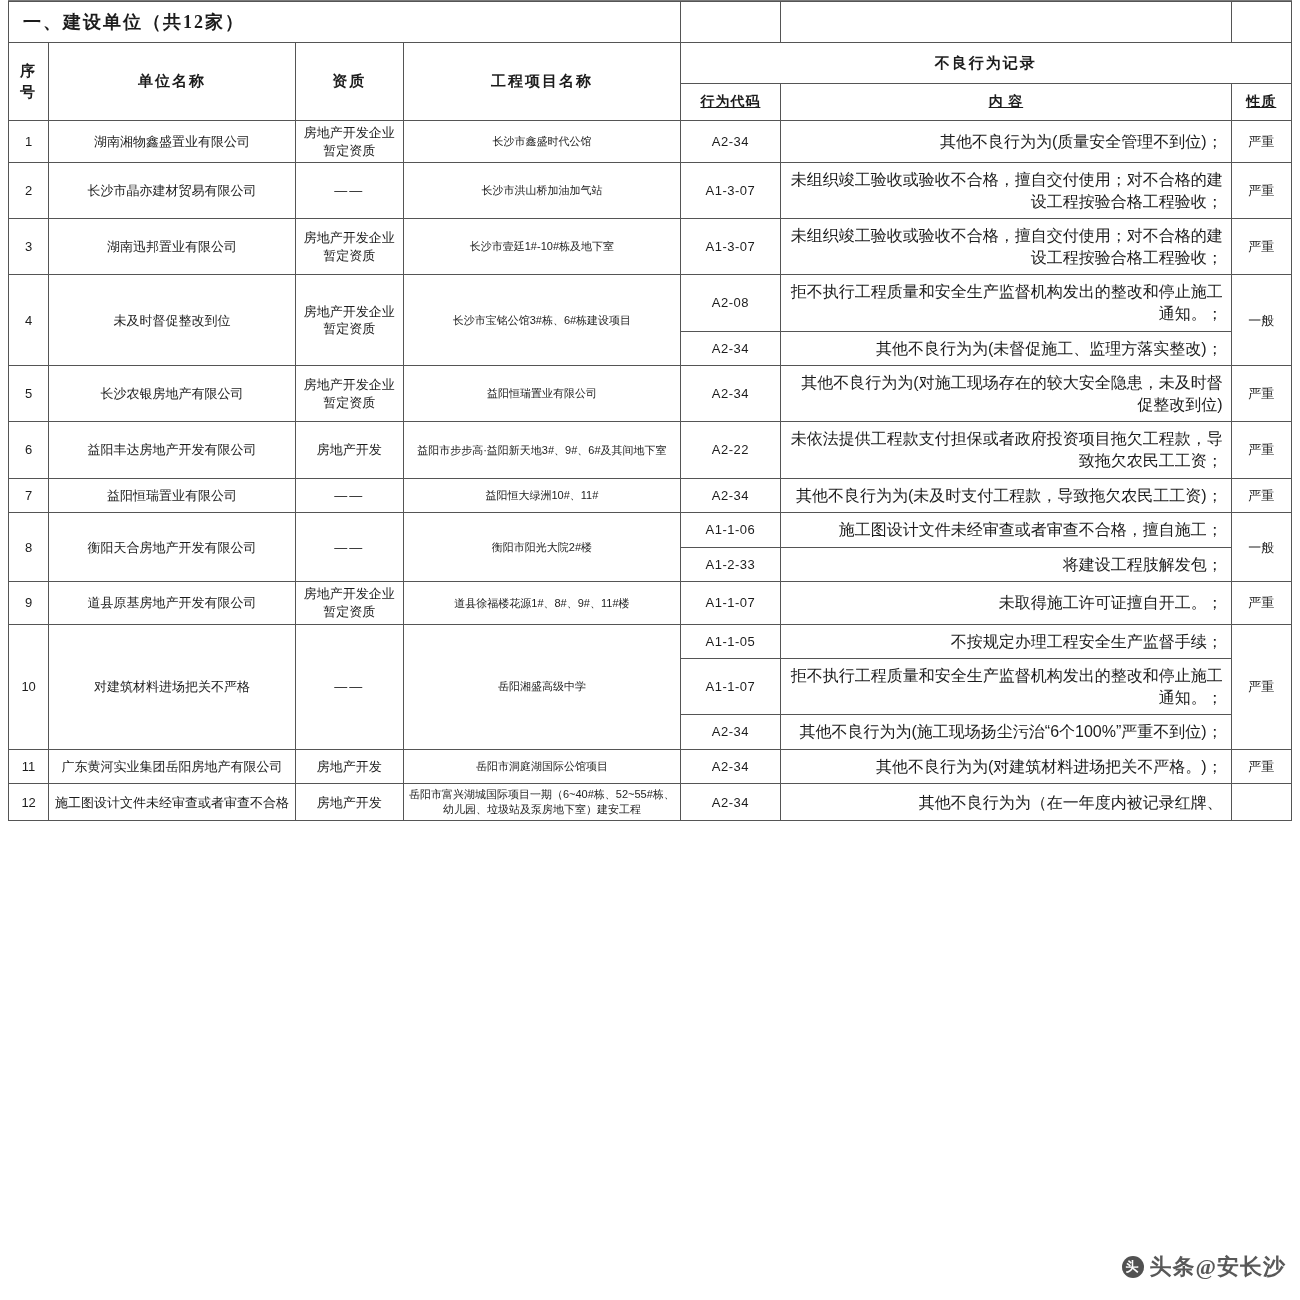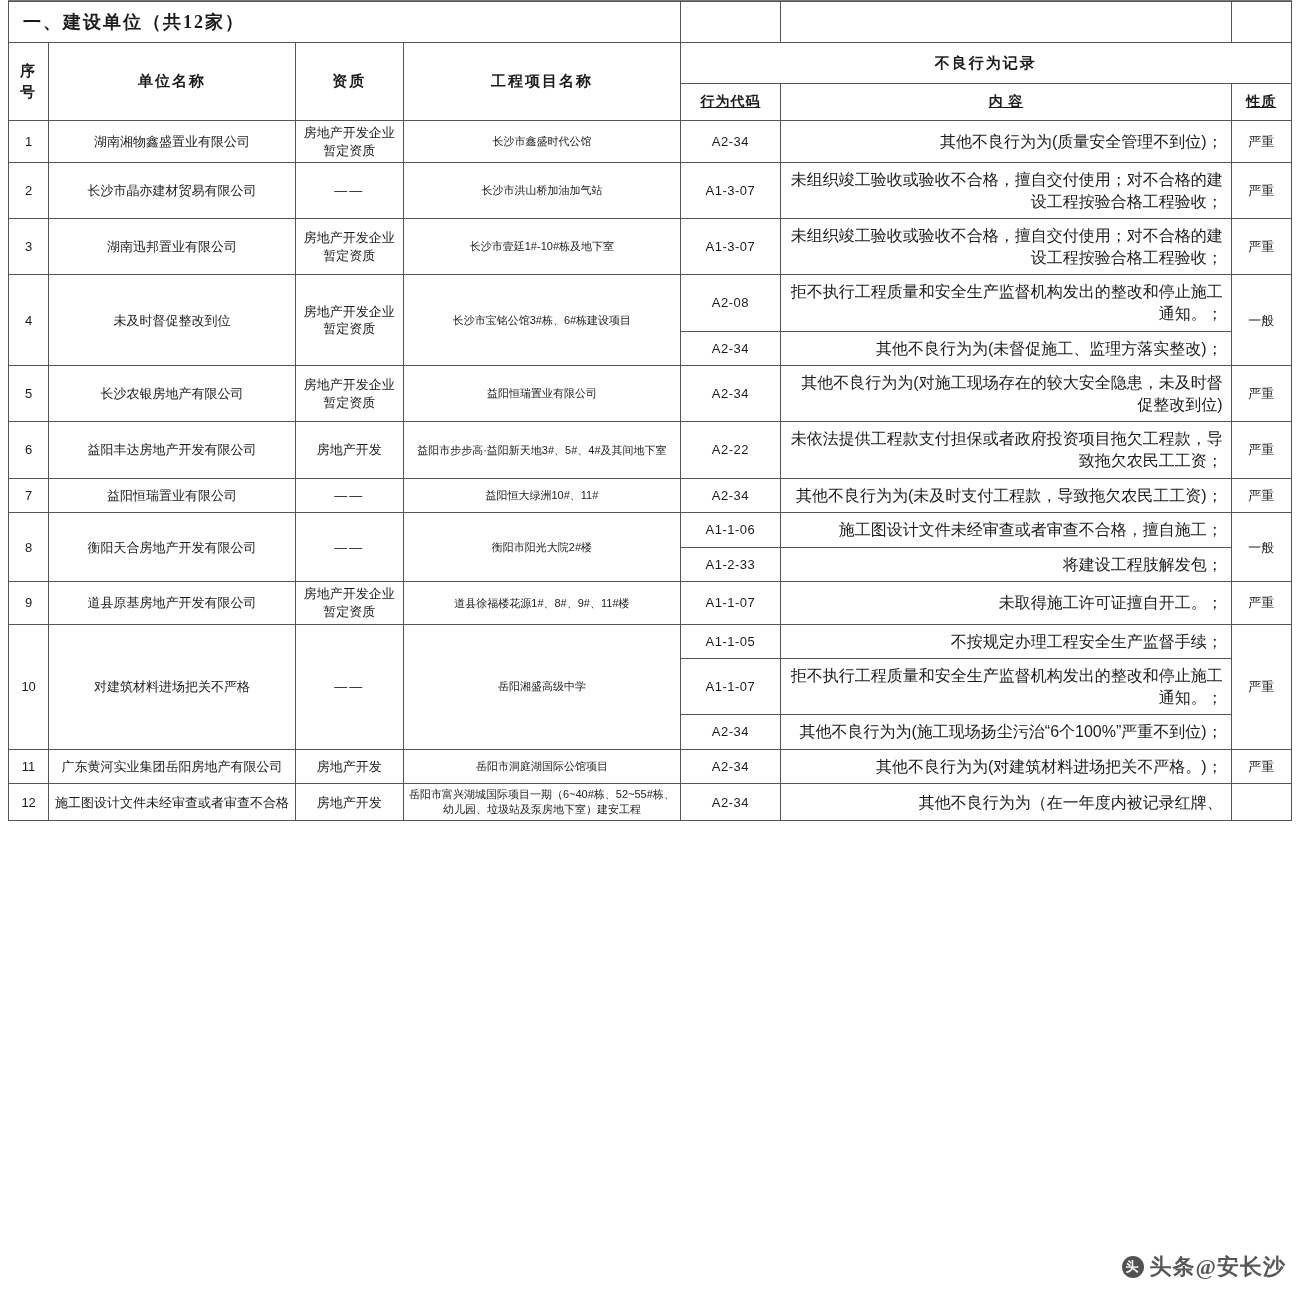--- a/index.html
+++ b/index.html
@@ -194,21 +194,21 @@
       <td class="cell-proj">益阳恒瑞置业有限公司</td>
       <td class="cell-code">A2-34</td>
       <td class="cell-content">其他不良行为为(对施工现场存在的较大安全隐患，未及时督促整改到位)</td>
       <td>严重</td>
     </tr>
 
     <tr>
       <td>6</td>
       <td class="cell-name">益阳丰达房地产开发有限公司</td>
       <td>房地产开发</td>
-      <td class="cell-proj">益阳市步步高·益阳新天地3#、5#、4#及其间地下室</td>
+      <td class="cell-proj">益阳市步步高·益阳新天地3#、9#、6#及其间地下室</td>
       <td class="cell-code">A2-22</td>
       <td class="cell-content">未依法提供工程款支付担保或者政府投资项目拖欠工程款，导致拖欠农民工工资；</td>
       <td>严重</td>
     </tr>
 
     <tr>
       <td>7</td>
       <td class="cell-name">益阳恒瑞置业有限公司</td>
       <td class="dash">——</td>
       <td class="cell-proj">益阳恒大绿洲10#、11#</td>

